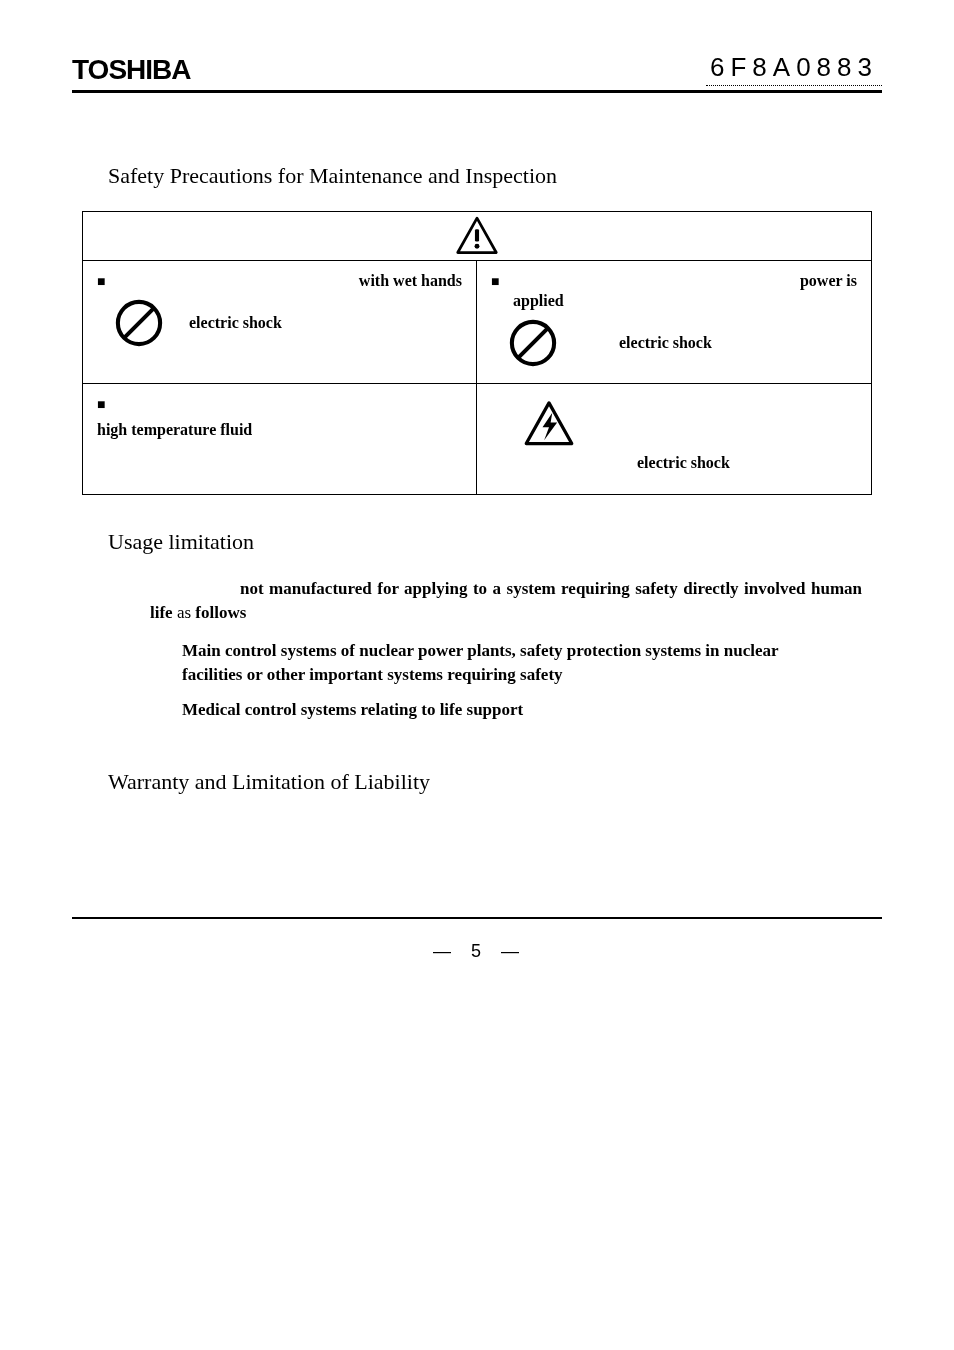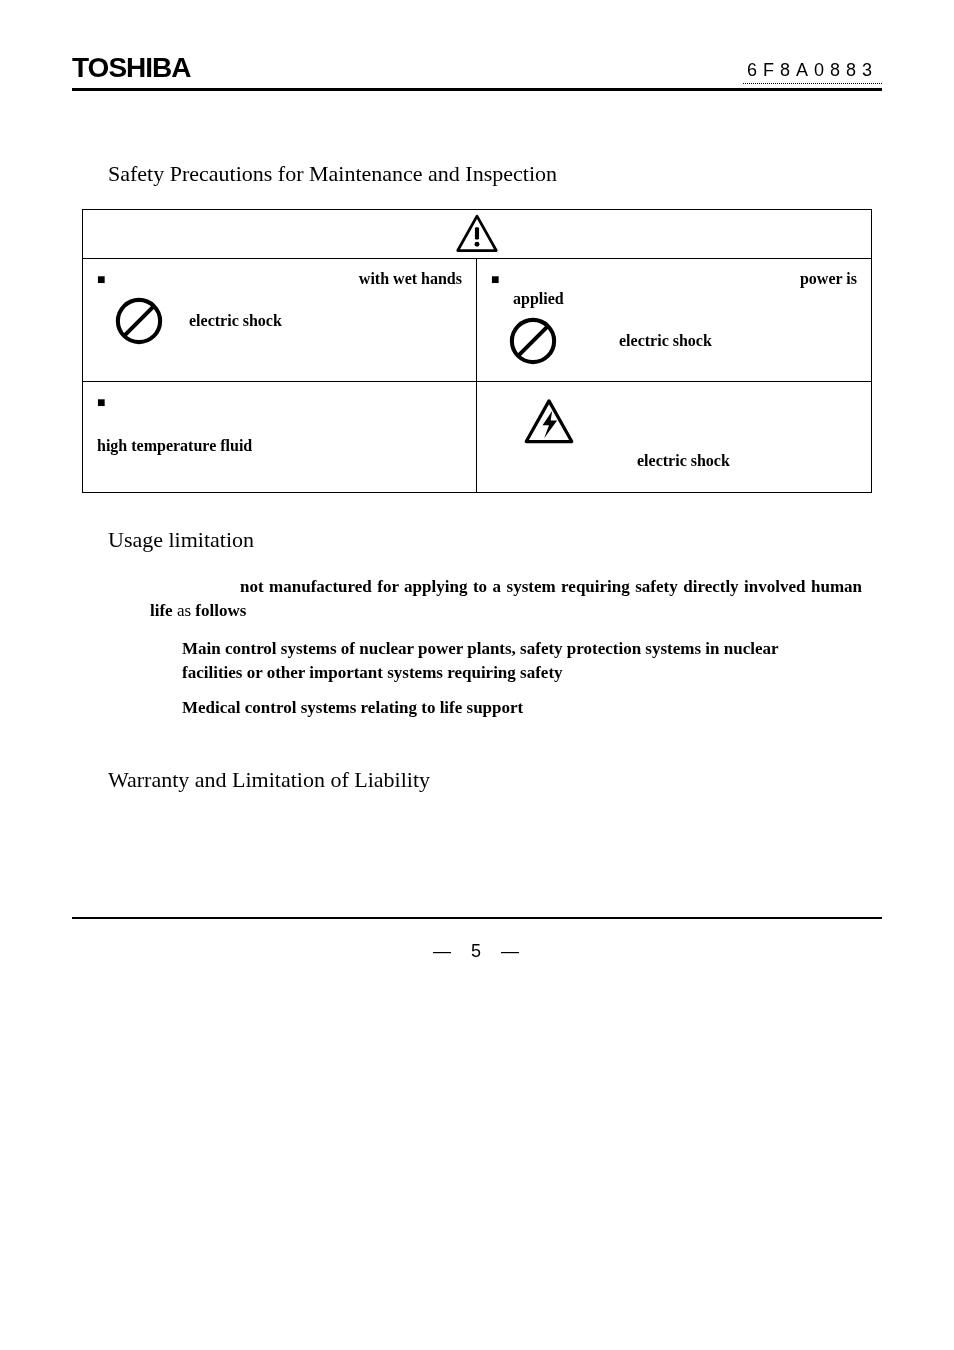--- a/index.html
+++ b/index.html
@@ -29,21 +29,21 @@
     padding-bottom: 4px;
   }
   .logo {
     font-family: Arial, Helvetica, sans-serif;
     font-weight: 900;
     font-size: 28px;
     letter-spacing: -1px;
   }
   .doccode {
     font-family: Arial, Helvetica, sans-serif;
-    font-size: 18px;
+    font-size: 26px;
     letter-spacing: 6px;
     border-bottom: 1.5px dotted #000;
     padding: 0 4px 2px 4px;
   }
 
   
   .body {
     flex: 1 1 auto;
     padding-top: 70px;
   }
@@ -223,21 +223,21 @@
             </svg>
             <span class="lbl centerish">electric shock</span>
           </div>
         </div>
 
         <div class="cell bottomrow">
           <div class="line1">
             <span class="bullet">■</span>
             <span class="txt left"></span>
           </div>
-          <div class="line1" style="margin-top:24px;">
+          <div class="line1" style="margin-top:6px;">
             <span class="txt left" style="font-weight:bold;">high temperature fluid</span>
           </div>
         </div>
 
         <div class="cell right bottomrow">
           <div class="iconrow" style="margin-top:4px; padding-left:32px;">
             <svg class="icon big" viewBox="0 0 64 64">
               <polygon points="32,6 60,56 4,56" fill="none" stroke="#000" stroke-width="4" stroke-linejoin="round"></polygon>
               <path d="M36 18 L24 36 L32 36 L26 52 L42 30 L34 30 Z" fill="#000"></path>
             </svg>

